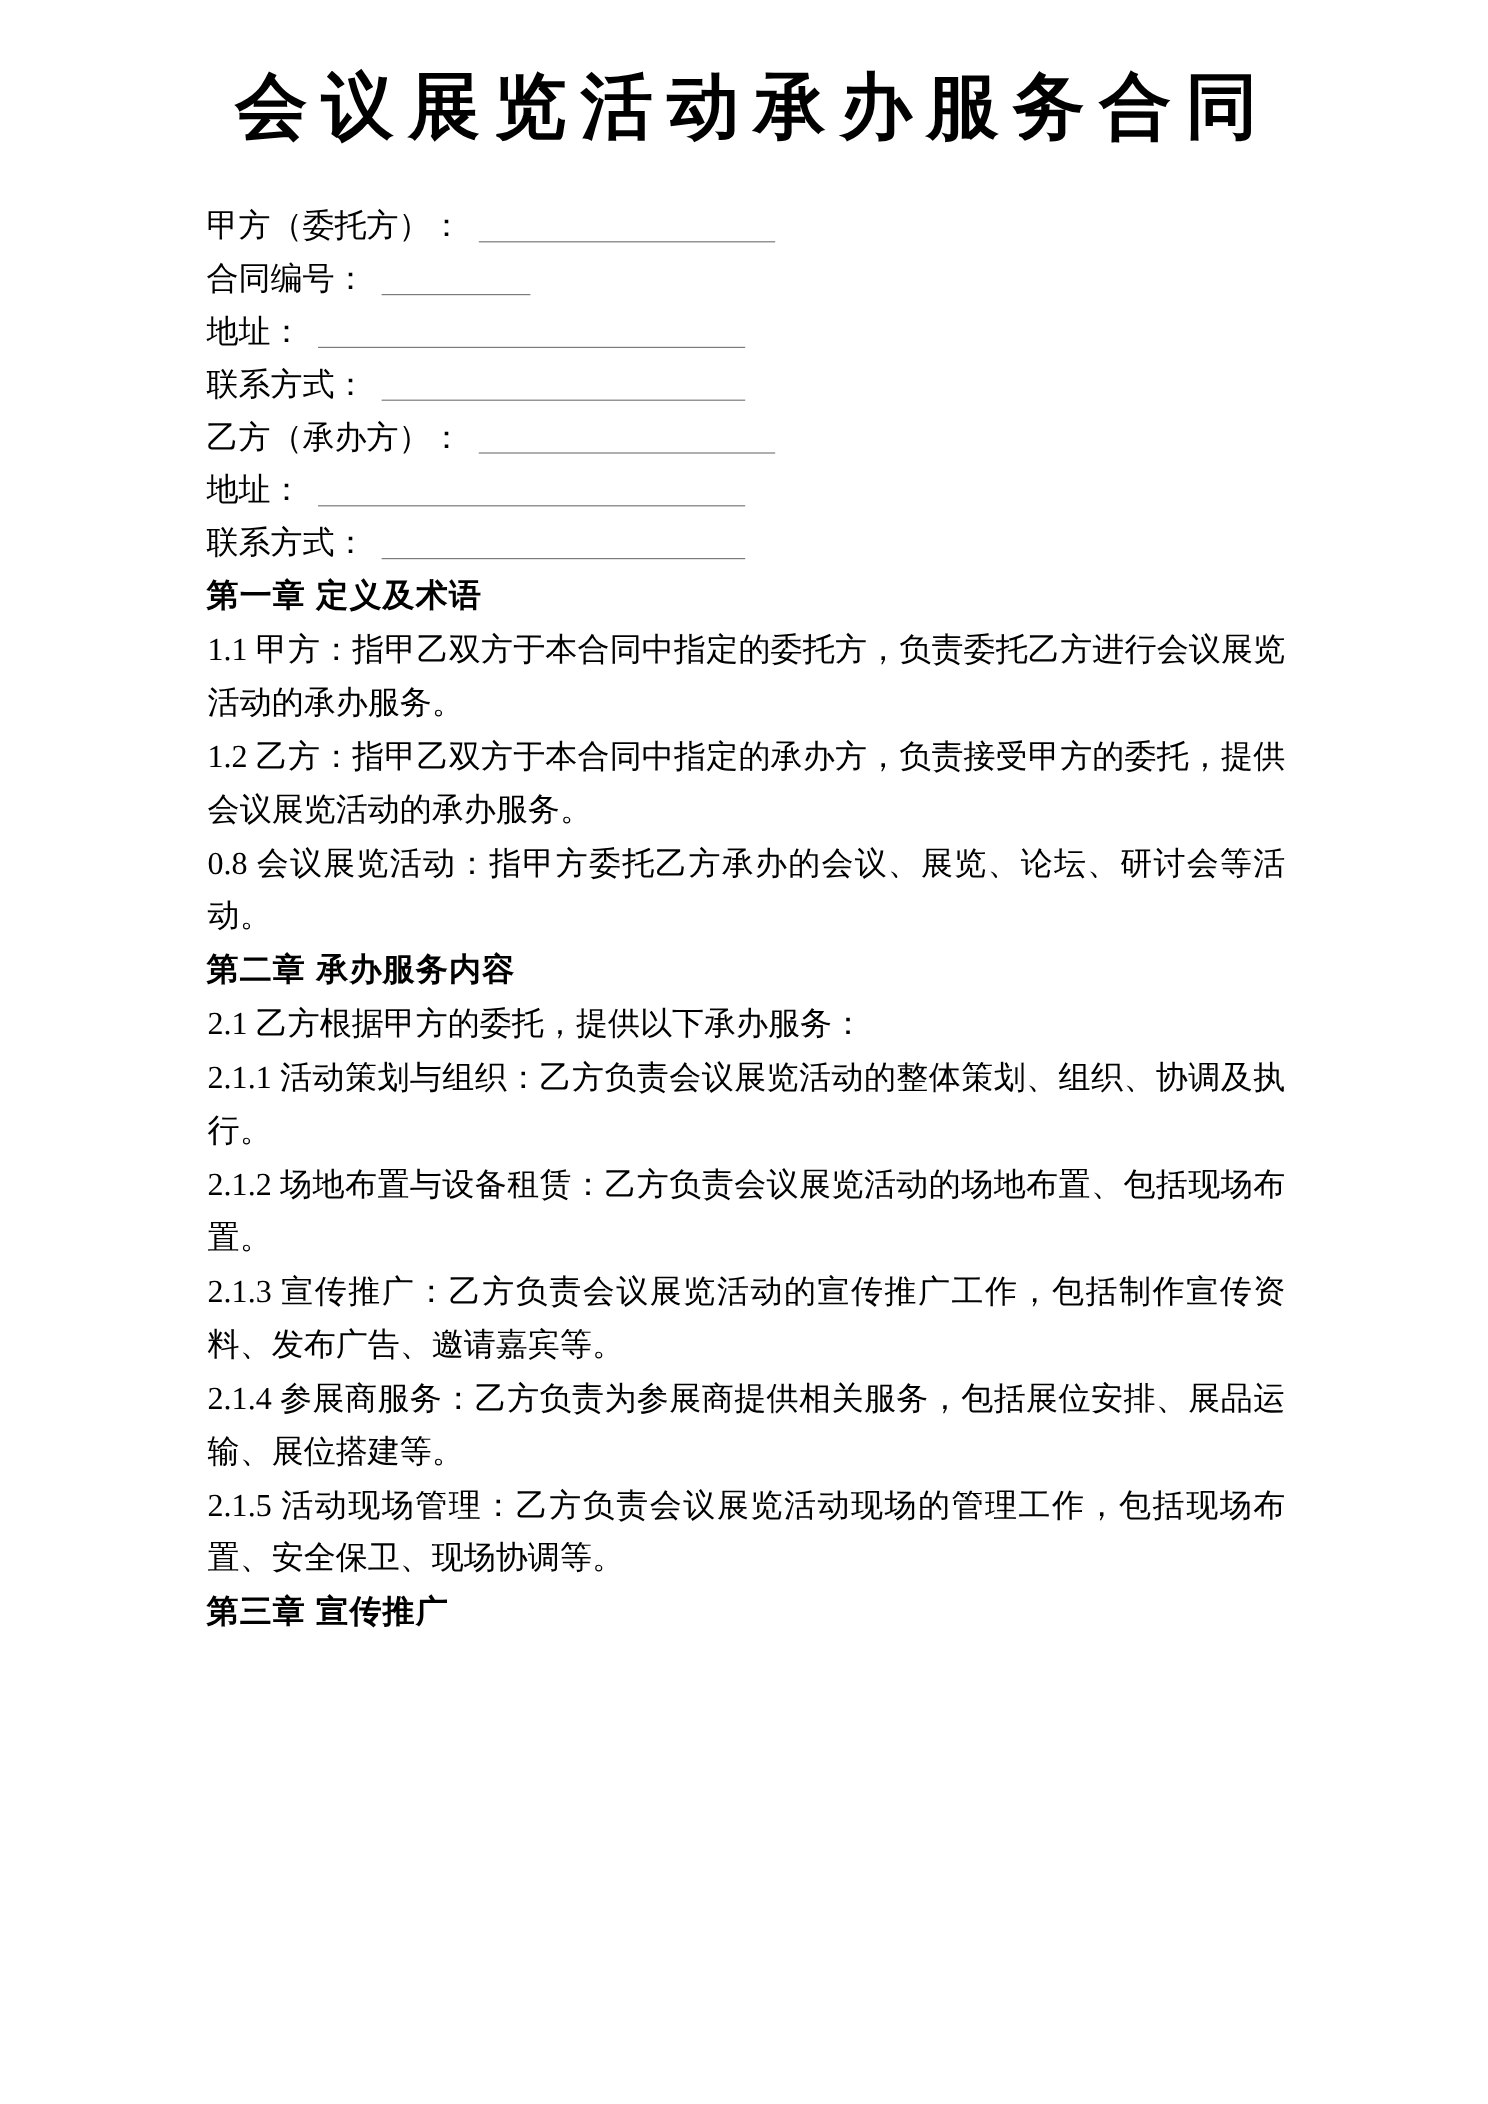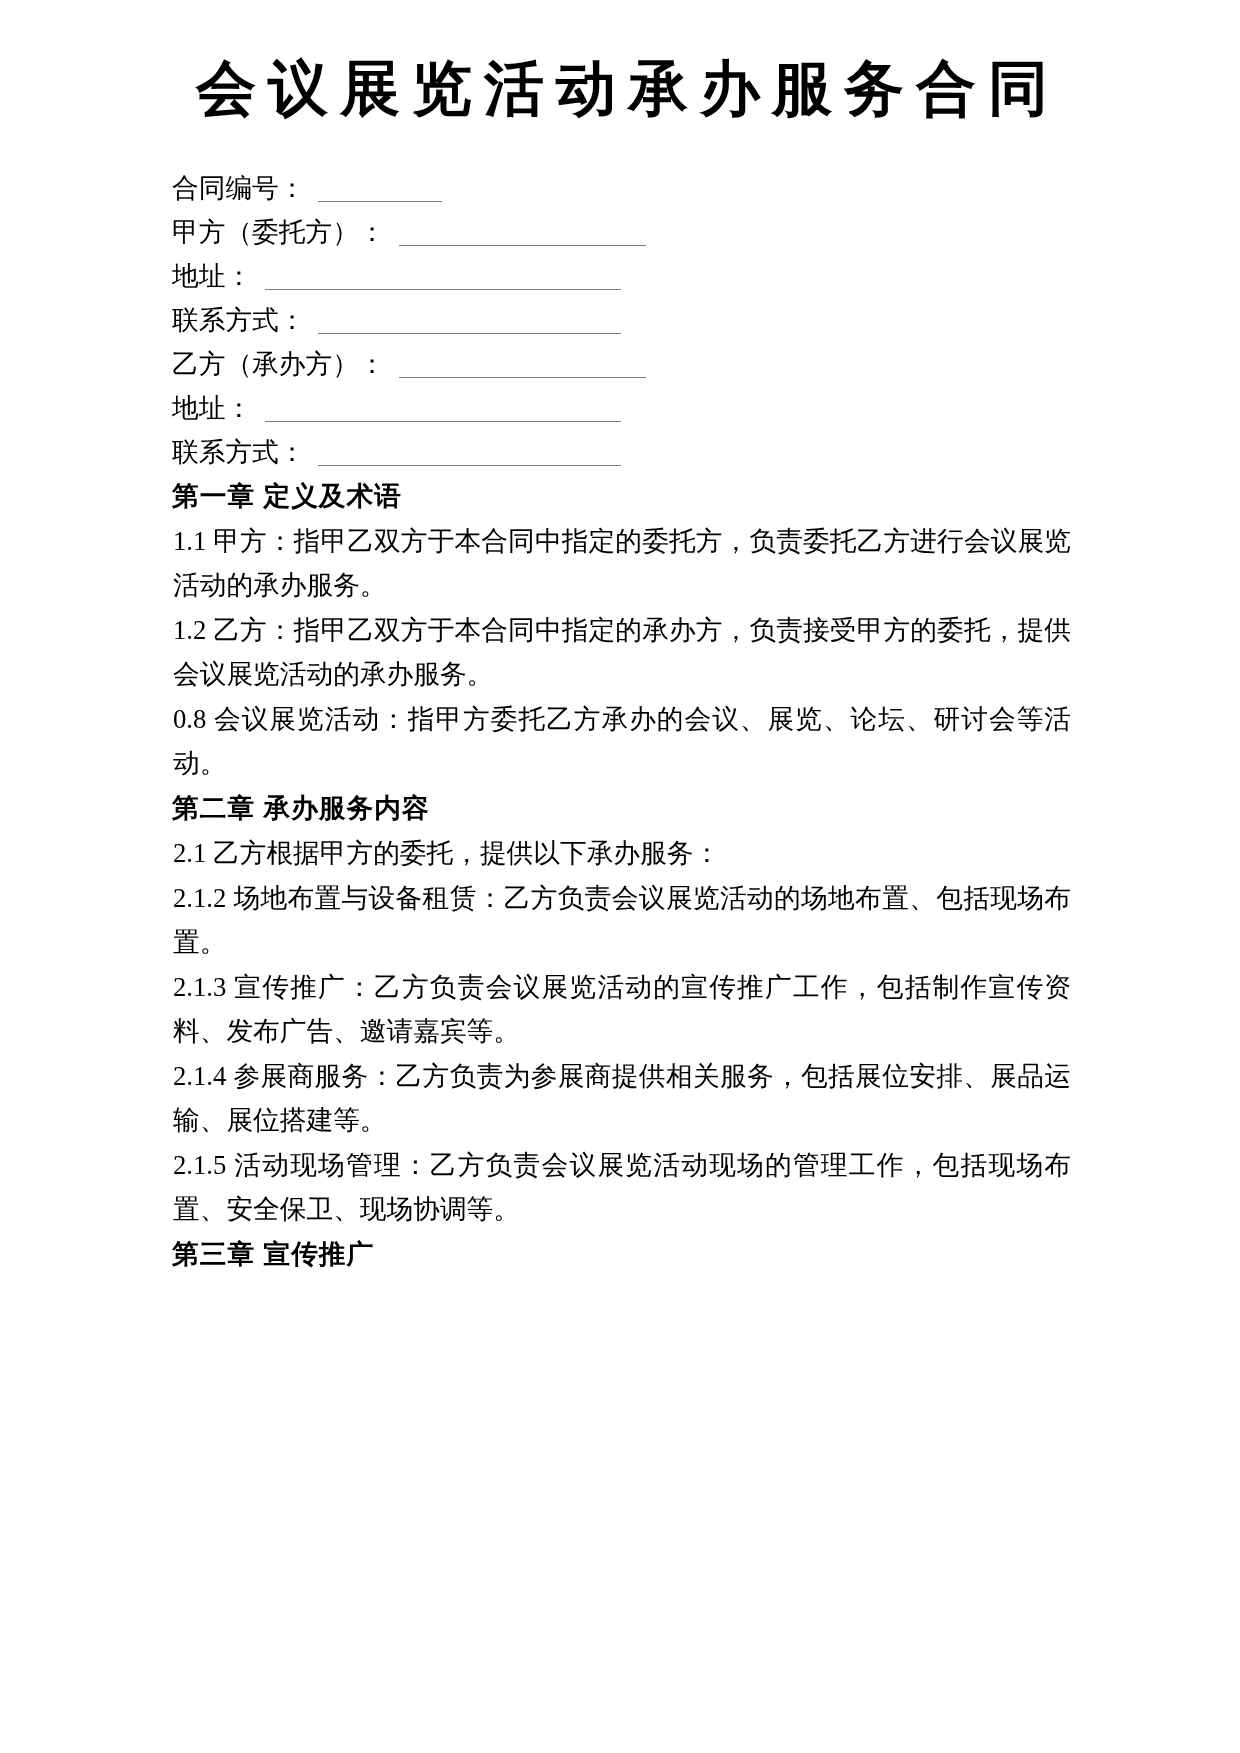--- a/index.html
+++ b/index.html
@@ -61,23 +61,23 @@
     line-break: strict;
   }
 </style>
 </head>
 <body>
 
 <div class="page">
   <div class="content">
     <h1 class="title">会议展览活动承办服务合同</h1>
     <div class="fields" id="fields">
+  <p class="field"><span class="flabel">甲方（委托方）：</span><span class="blank" style="width: 247px;"></span></p>
+
   <p class="field"><span class="flabel">合同编号：</span><span class="blank" style="width: 124px;"></span></p>
-
-  <p class="field"><span class="flabel">甲方（委托方）：</span><span class="blank" style="width: 247px;"></span></p>
 
   <p class="field"><span class="flabel">地址：</span><span class="blank" style="width: 356px;"></span></p>
 
   <p class="field"><span class="flabel">联系方式：</span><span class="blank" style="width: 303px;"></span></p>
 
   <p class="field"><span class="flabel">乙方（承办方）：</span><span class="blank" style="width: 247px;"></span></p>
 
   <p class="field"><span class="flabel">地址：</span><span class="blank" style="width: 356px;"></span></p>
 
   <p class="field"><span class="flabel">联系方式：</span><span class="blank" style="width: 303px;"></span></p>
@@ -92,20 +92,21 @@
 
   <p class="body">0.8 会议展览活动：指甲方委托乙方承办的会议、展览、论坛、研讨会等活动。</p>
 </div>
   </section>
 
   <section class="section">
     <h2 class="chapter">第二章 承办服务内容</h2>
     <div class="paras">
   <p class="body">2.1 乙方根据甲方的委托，提供以下承办服务：</p>
 
+  <p class="body">2.1.1 活动策划与组织：乙方负责会议展览活动的整体策划、组织、协调及执行。</p>
 
   <p class="body">2.1.2 场地布置与设备租赁：乙方负责会议展览活动的场地布置、包括现场布置。</p>
 
   <p class="body">2.1.3 宣传推广：乙方负责会议展览活动的宣传推广工作，包括制作宣传资料、发布广告、邀请嘉宾等。</p>
 
   <p class="body">2.1.4 参展商服务：乙方负责为参展商提供相关服务，包括展位安排、展品运输、展位搭建等。</p>
 
   <p class="body">2.1.5 活动现场管理：乙方负责会议展览活动现场的管理工作，包括现场布置、安全保卫、现场协调等。</p>
 </div>
   </section>

